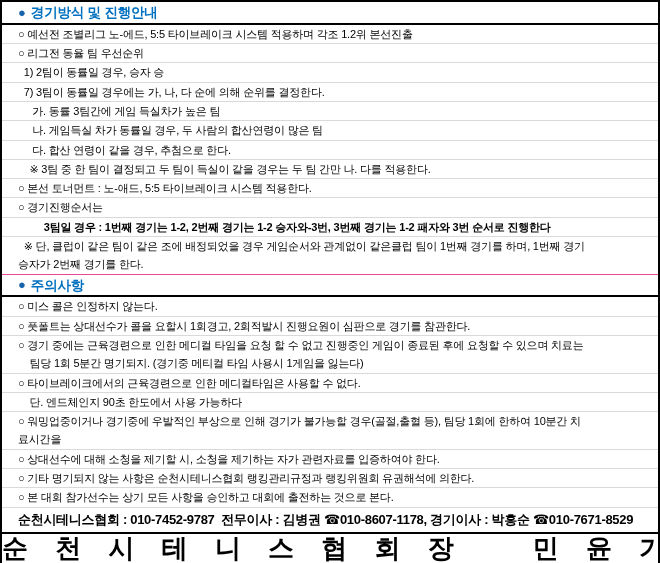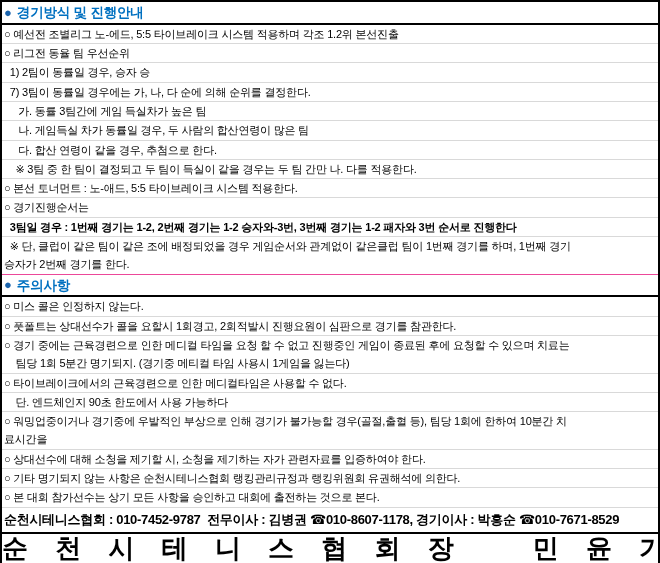--- a/index.html
+++ b/index.html
@@ -6,31 +6,31 @@
   .doc{
     box-sizing:border-box;
     width:660px;
     border:2px solid #000;
     background:#fff;
     font-family:"Liberation Sans","DejaVu Sans",sans-serif;
     color:#000;
   }
   .row{
     position:relative;
-    padding-left:2px;
+    padding-left:16px;
     border-bottom:1px solid #d9d9d9;
     overflow:hidden;
   }
   .line{
     white-space:pre;
     font-size:11px;
     line-height:18.3px;
     letter-spacing:-0.2px;
   }
-  .row.bold-row .line{font-weight:700;}
+  .row.bold-row .line{font-weight:700;margin-left:20px;}
   .hdr{
     border-top:1px solid #ec4899;
     border-bottom:2px solid #000;
     margin-top:-1px;
     padding-top:1px;
     padding-bottom:1px;
   }
   .hdr.first{border-top:none;margin-top:0;}
   .hdr .bullet{
     font-size:13px;

